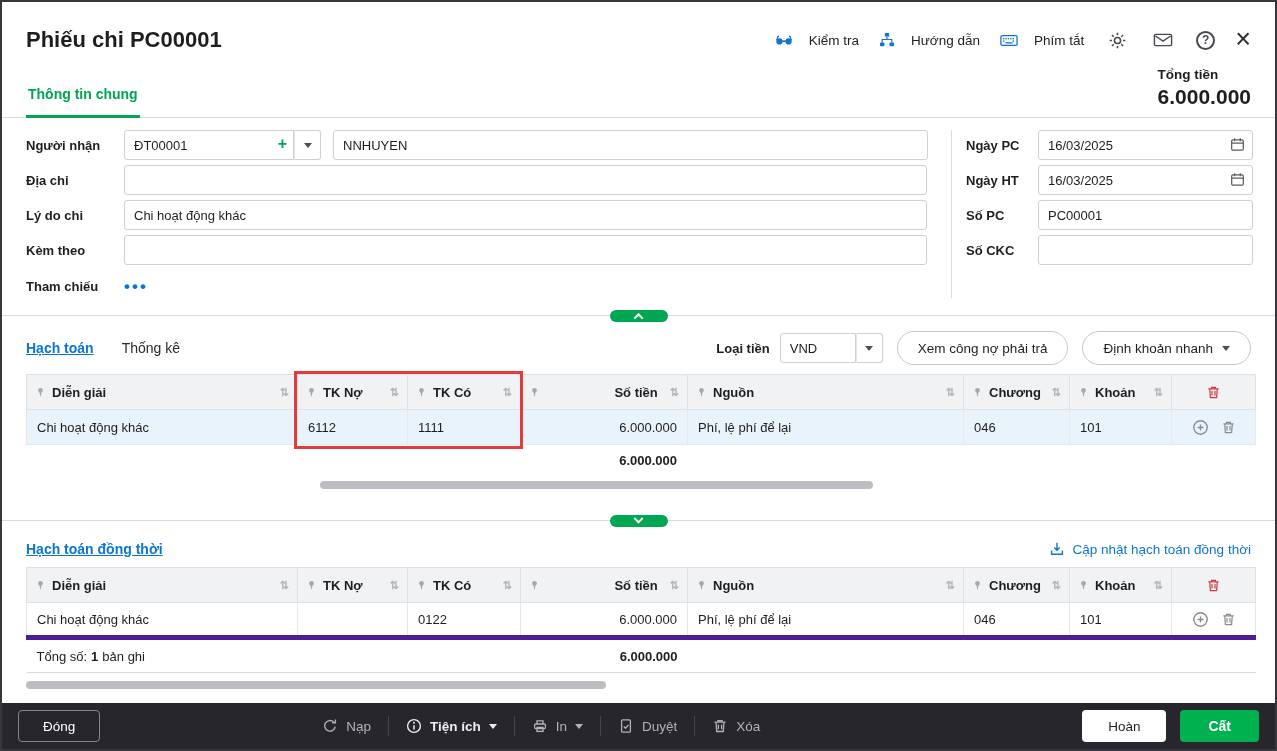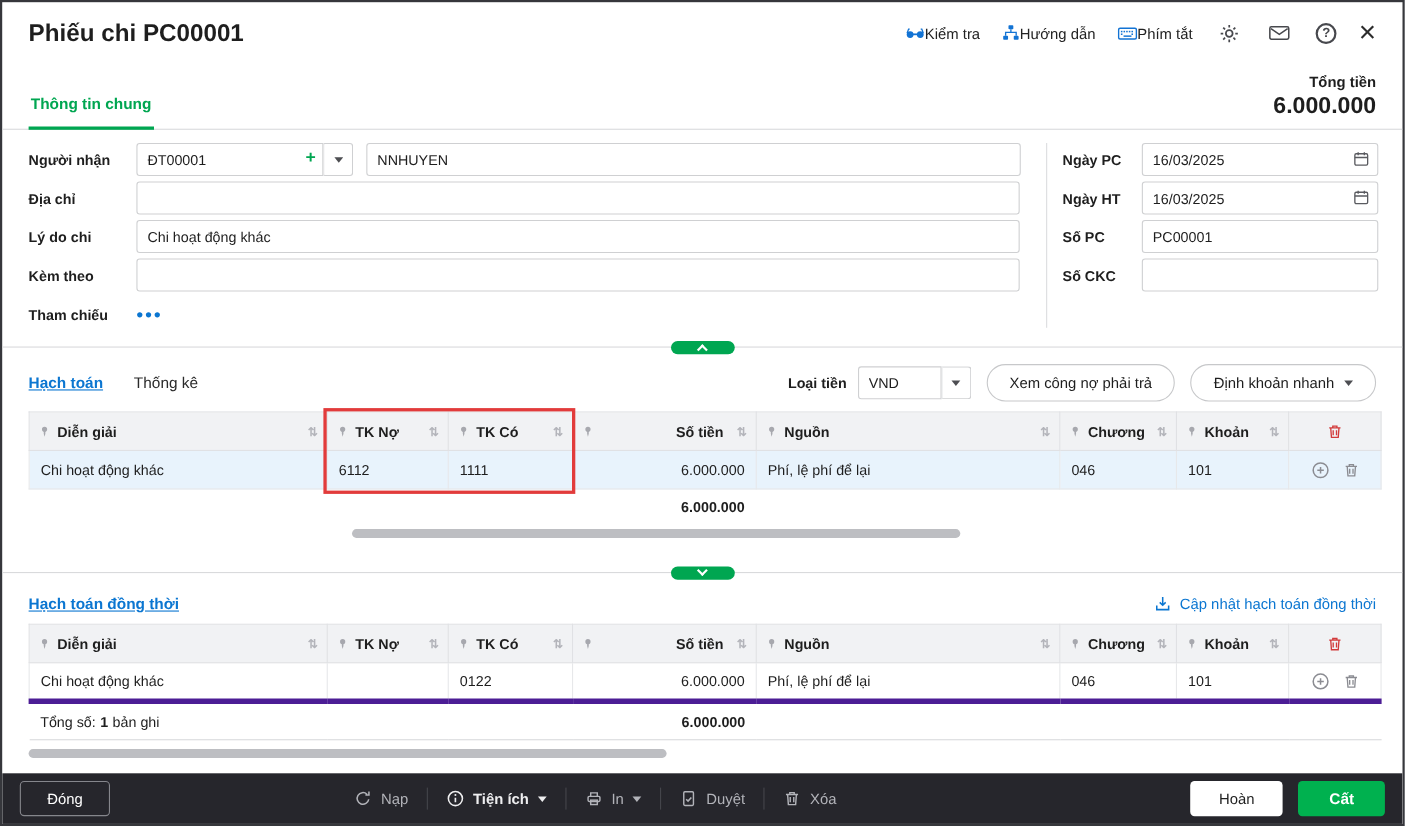--- a/index.html
+++ b/index.html
@@ -1,31 +1,31 @@
 <!DOCTYPE html>
 <html><head>
 <meta charset="utf-8">
 <style>
 *{box-sizing:border-box;margin:0;padding:0}
 html,body{width:1277px;height:751px}
 body{border:2px solid #36373c;background:#fff;font-family:"Liberation Sans",sans-serif;font-size:13px;color:#1e1e1e;display:flex;flex-direction:column;overflow:hidden}
 svg{display:block}
 
-.titlebar{display:flex;align-items:flex-start;padding:15px 24px 5px;height:56px;flex-shrink:0}
+.titlebar{display:flex;align-items:flex-end;padding:15px 24px 5px;height:56px;flex-shrink:0}
 .titlebar h1{font-size:22px;font-weight:700}
 .tb-right{margin-left:auto;display:flex;align-items:center;gap:20px}
-.tb-link{display:flex;align-items:center;gap:0;cursor:pointer;font-size:13.5px;color:#222;white-space:nowrap}
+.tb-link{display:flex;align-items:center;gap:16px;cursor:pointer;font-size:13.5px;color:#222;white-space:nowrap}
 .ic-blue{color:#1273d4}
 .icon-btn{display:flex;align-items:center;justify-content:center;width:26px;height:26px;cursor:pointer;color:#47484d}
 .help-circle{width:19px;height:19px;border:2px solid #47484d;border-radius:50%;display:flex;align-items:center;justify-content:center;font-size:12px;font-weight:700;color:#47484d;cursor:pointer}
 .close-x{font-size:27px;color:#2c2c2c;line-height:.8;cursor:pointer}
 
 .subhead{display:flex;align-items:flex-end;padding:0 24px;border-bottom:1px solid #d9dadc;height:60px;flex-shrink:0}
 .tab{color:#00a651;font-weight:700;font-size:14px;padding:0 2px 13px;border-bottom:3px solid #00a651;margin-bottom:-1px;cursor:pointer}
-.total-box{margin-left:auto;text-align:right;padding-bottom:8px}
+.total-box{margin-left:auto;padding-bottom:8px}
 .total-label{font-weight:700;font-size:13.5px}
 .total-value{font-size:21px;font-weight:700;margin-top:3px}
 
 .form{display:flex;padding:12px 0 10px 24px;flex-shrink:0}
 .fleft{width:925px;display:flex;flex-direction:column;gap:5px}
 .frow{display:flex;align-items:center;height:30px}
 .frow.short{height:24px;margin-top:4px}
 .flabel{width:98px;font-weight:700;flex-shrink:0}
 .inp{height:30px;border:1px solid #cfd0d2;border-radius:3px;padding:0 9px;font-size:13px;font-family:inherit;color:#1e1e1e;background:#fff;outline:none}
 .code-wrap{position:relative;width:170px}

